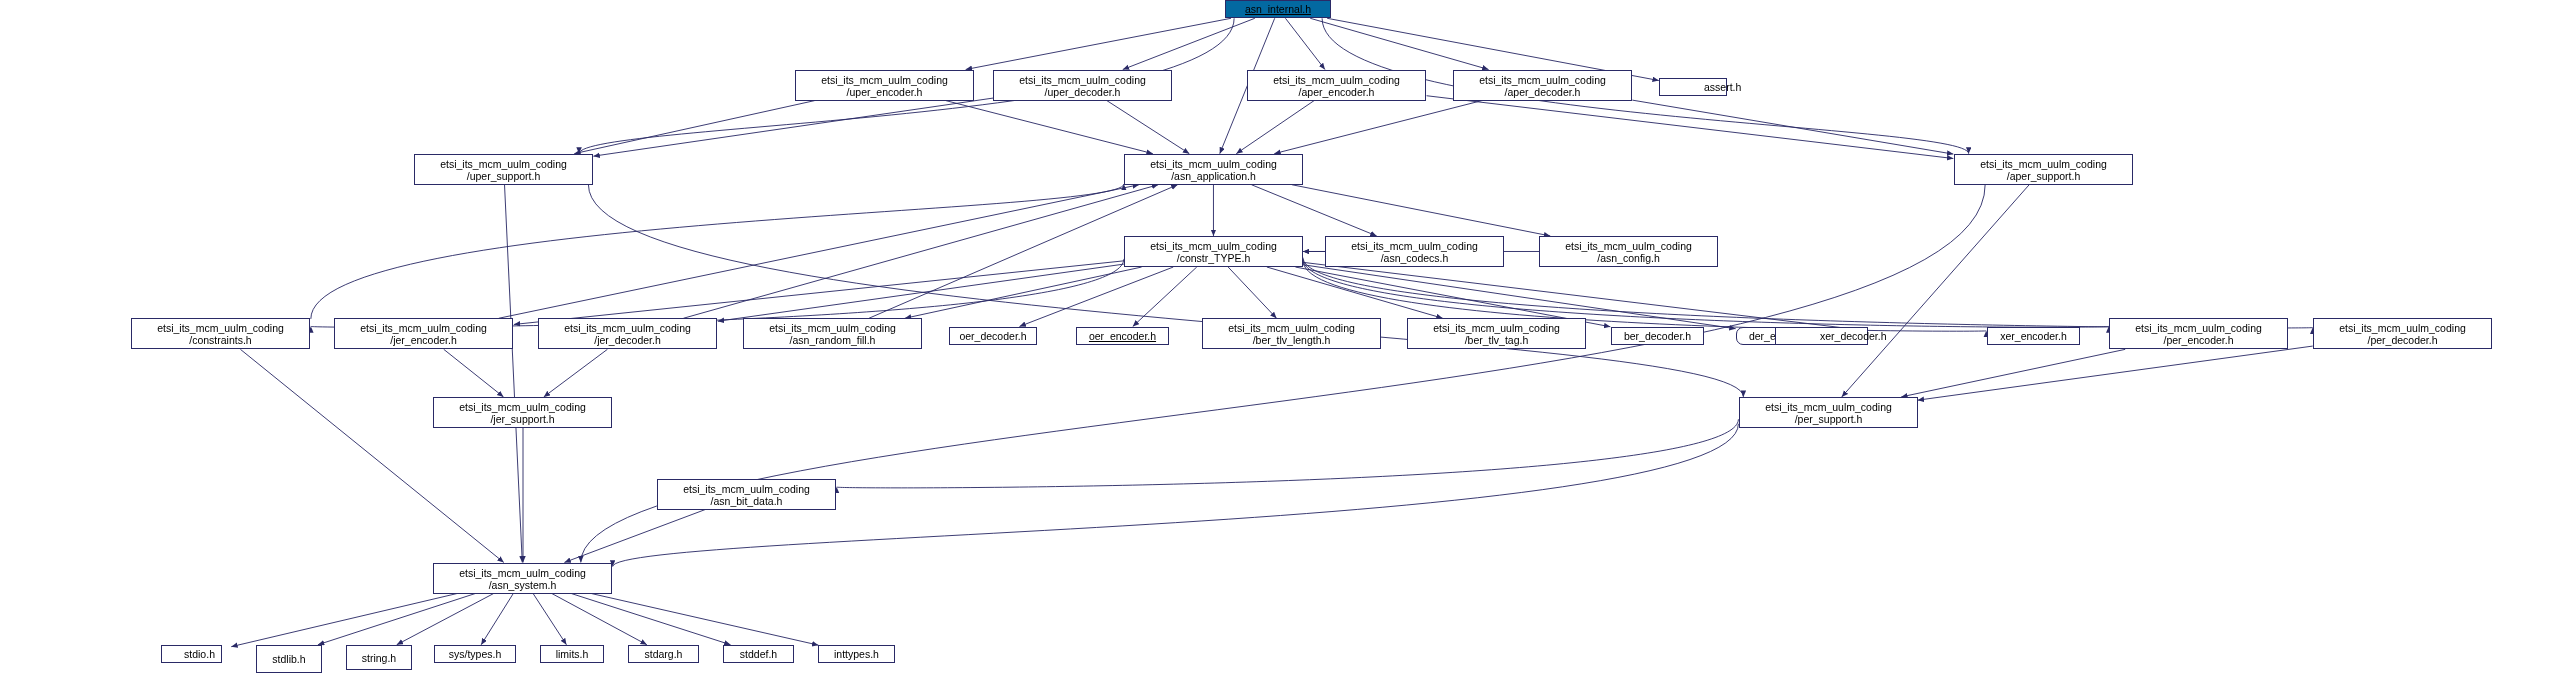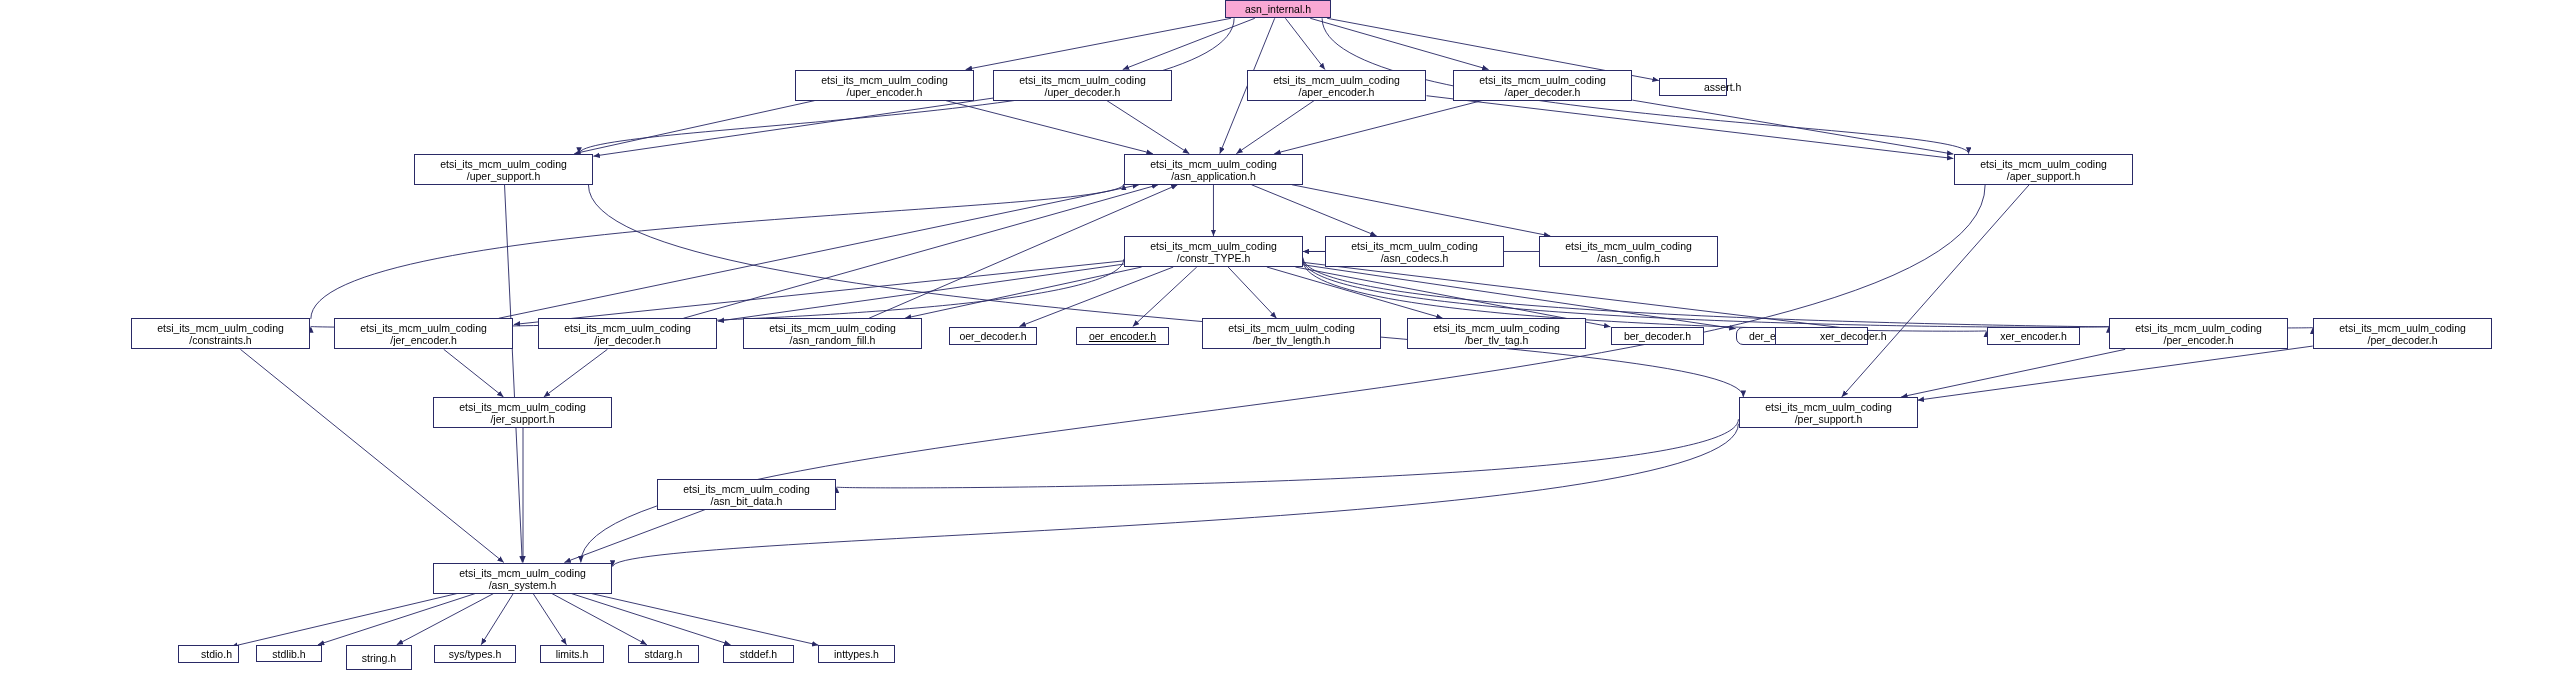--- a/index.html
+++ b/index.html
@@ -32,21 +32,22 @@
     font-size: 10.5px;
     line-height: 12px;
     text-align: center;
     display: flex;
     flex-direction: column;
     align-items: center;
     justify-content: center;
     white-space: pre;
   }
   .node.root {
-    background: #f9a8d4;
+    background: #0369a1;
+    text-decoration: underline;
   }
   .node span {
     display: block;
     width: 100%;
   }
 </style>
 </head>
 <body>
 
 <div id="canvas">
@@ -140,22 +141,22 @@
     <div class="node" style="left: 1611px; top: 327px; width: 93px; height: 18.3px;"><span>ber_decoder.h</span></div>
     <div class="node" style="left: 1736px; top: 327px; width: 93px; height: 18.3px; border-radius: 7px;"><span>der_encoder.h</span></div>
     <div class="node" style="left: 1775px; top: 327px; width: 93px; height: 18.3px; padding-left: 44px;"><span>xer_decoder.h</span></div>
     <div class="node" style="left: 1987px; top: 327px; width: 93px; height: 18.3px;"><span>xer_encoder.h</span></div>
     <div class="node" style="left: 2109px; top: 318px; width: 179px; height: 31px;"><span>etsi_its_mcm_uulm_coding</span><span>/per_encoder.h</span></div>
     <div class="node" style="left: 2313px; top: 318px; width: 179px; height: 31px;"><span>etsi_its_mcm_uulm_coding</span><span>/per_decoder.h</span></div>
     <div class="node" style="left: 433px; top: 397px; width: 179px; height: 31px;"><span>etsi_its_mcm_uulm_coding</span><span>/jer_support.h</span></div>
     <div class="node" style="left: 1739px; top: 397px; width: 179px; height: 31px;"><span>etsi_its_mcm_uulm_coding</span><span>/per_support.h</span></div>
     <div class="node" style="left: 657px; top: 479px; width: 179px; height: 31px;"><span>etsi_its_mcm_uulm_coding</span><span>/asn_bit_data.h</span></div>
     <div class="node" style="left: 433px; top: 563px; width: 179px; height: 31px;"><span>etsi_its_mcm_uulm_coding</span><span>/asn_system.h</span></div>
-    <div class="node" style="left: 178px; top: 645px; width: 61px; height: 18.3px; padding-left: 16px;"><span>stdio.h</span></div>
-    <div class="node" style="left: 256px; top: 645px; width: 66px; height: 17px; justify-content: center;"><span>stdlib.h</span></div>
+    <div class="node" style="left: 161px; top: 645px; width: 61px; height: 18.3px; padding-left: 16px;"><span>stdio.h</span></div>
+    <div class="node" style="left: 256px; top: 645px; width: 66px; height: 28px; justify-content: center;"><span>stdlib.h</span></div>
     <div class="node" style="left: 346px; top: 645px; width: 66px; height: 25px;"><span>string.h</span></div>
     <div class="node" style="left: 434px; top: 645px; width: 82px; height: 18.3px; align-items: flex-end;"><span>sys/types.h</span></div>
     <div class="node" style="left: 540px; top: 645px; width: 64px; height: 18.3px;"><span>limits.h</span></div>
     <div class="node" style="left: 628px; top: 645px; width: 71px; height: 18.3px;"><span>stdarg.h</span></div>
     <div class="node" style="left: 723px; top: 645px; width: 71px; height: 18.3px;"><span>stddef.h</span></div>
     <div class="node" style="left: 818px; top: 645px; width: 77px; height: 18.3px;"><span>inttypes.h</span></div>
   </div>
 
 
 </body></html>

